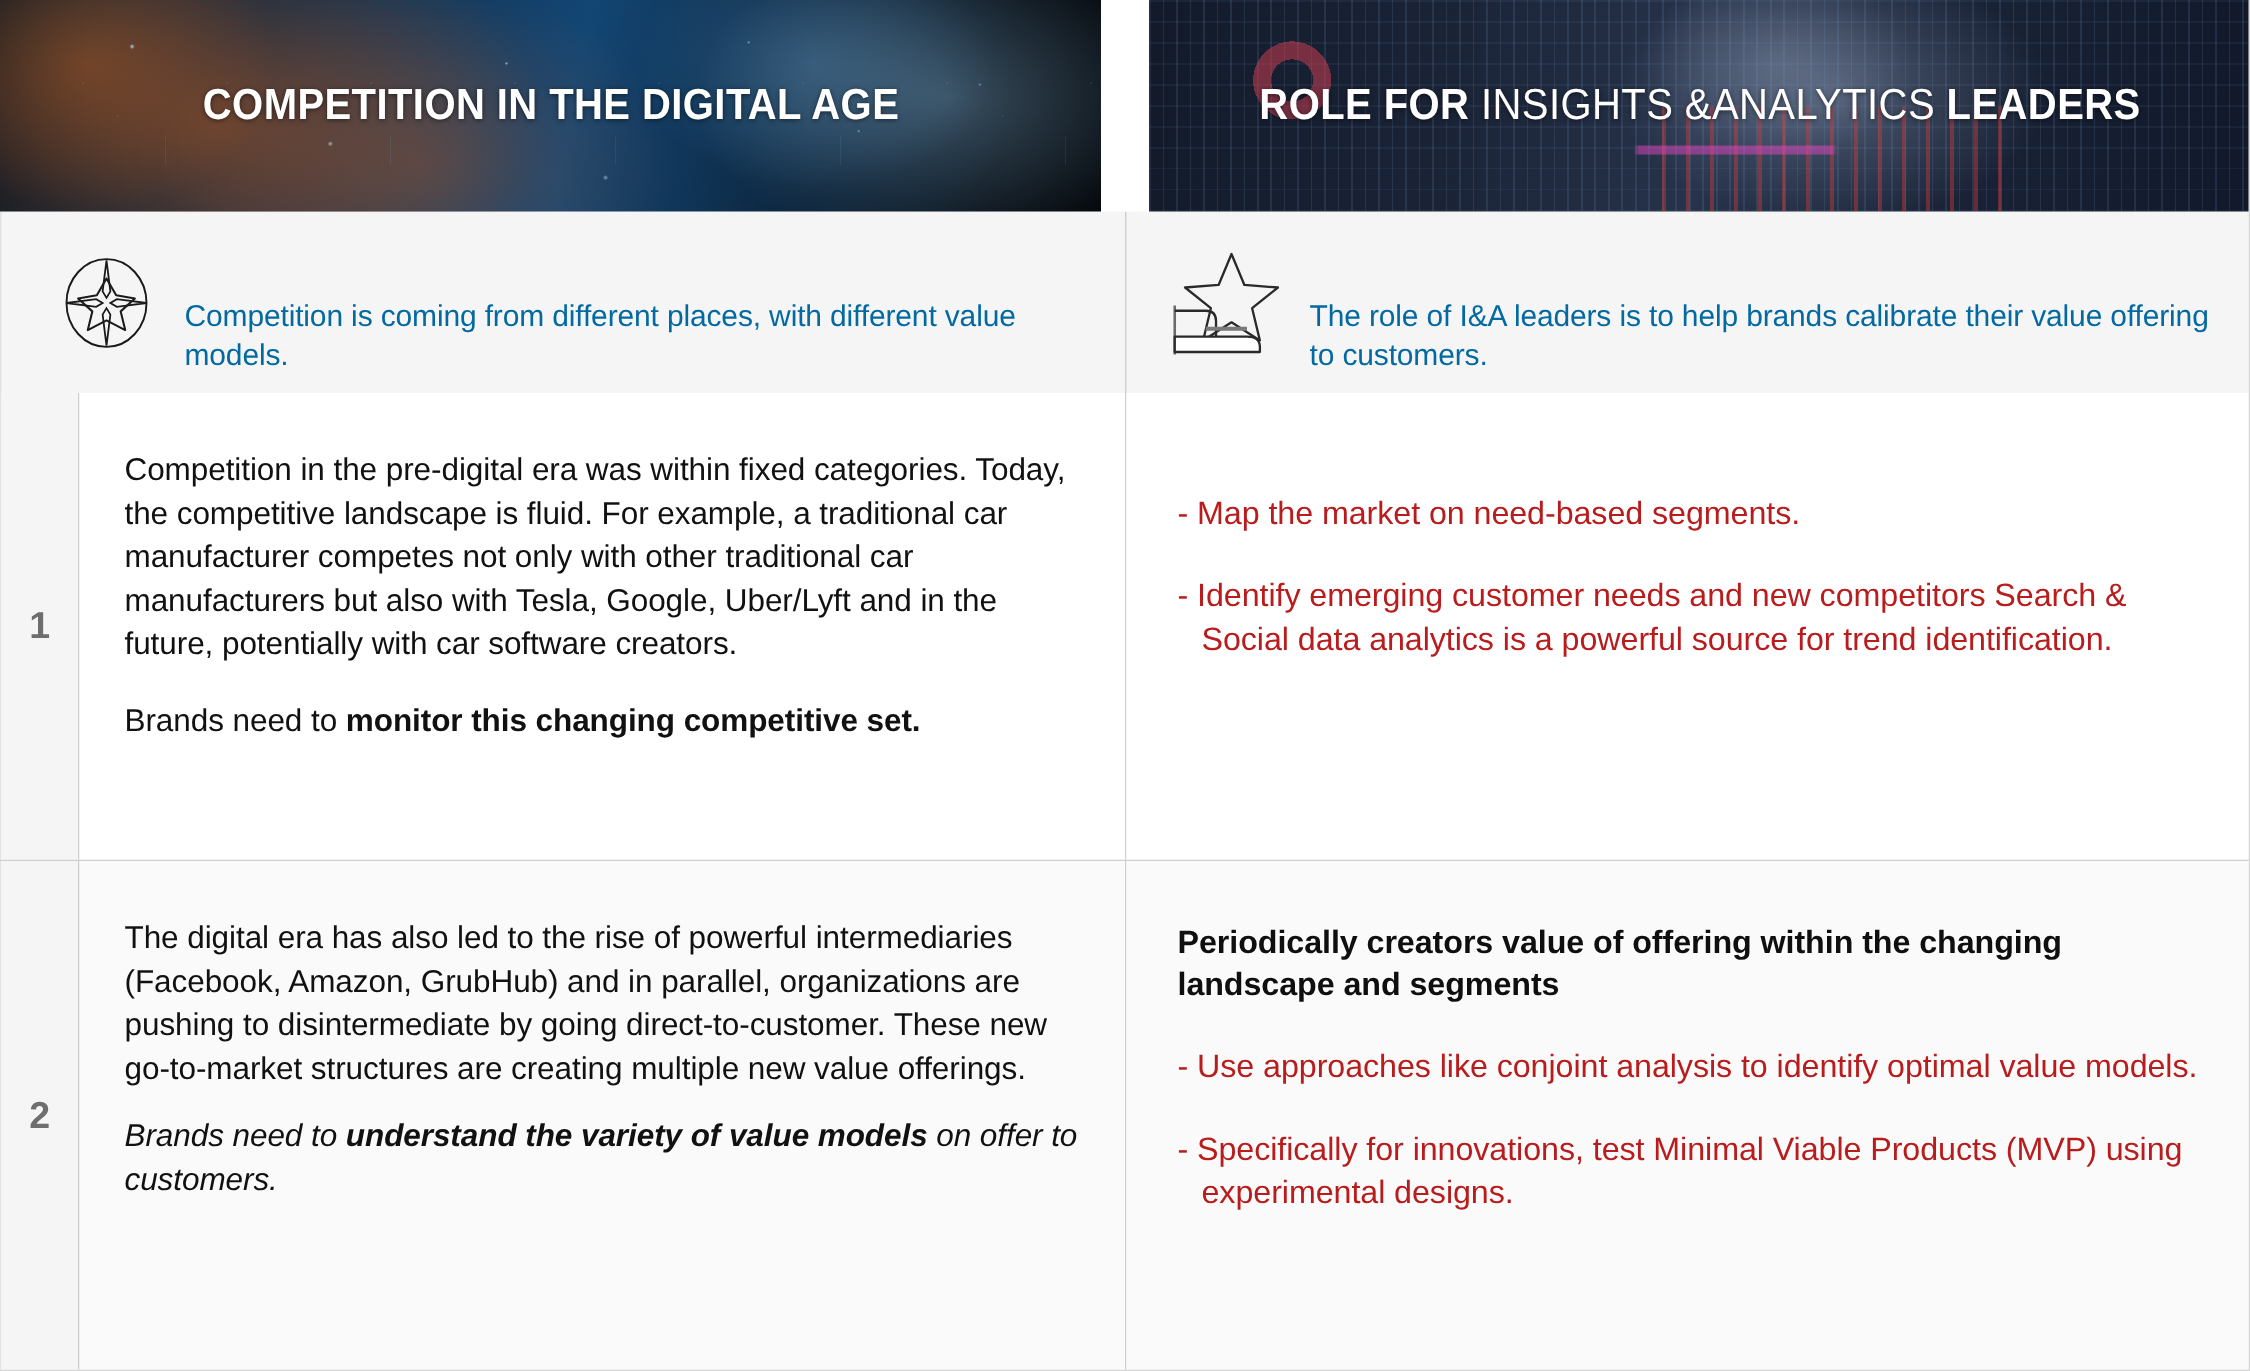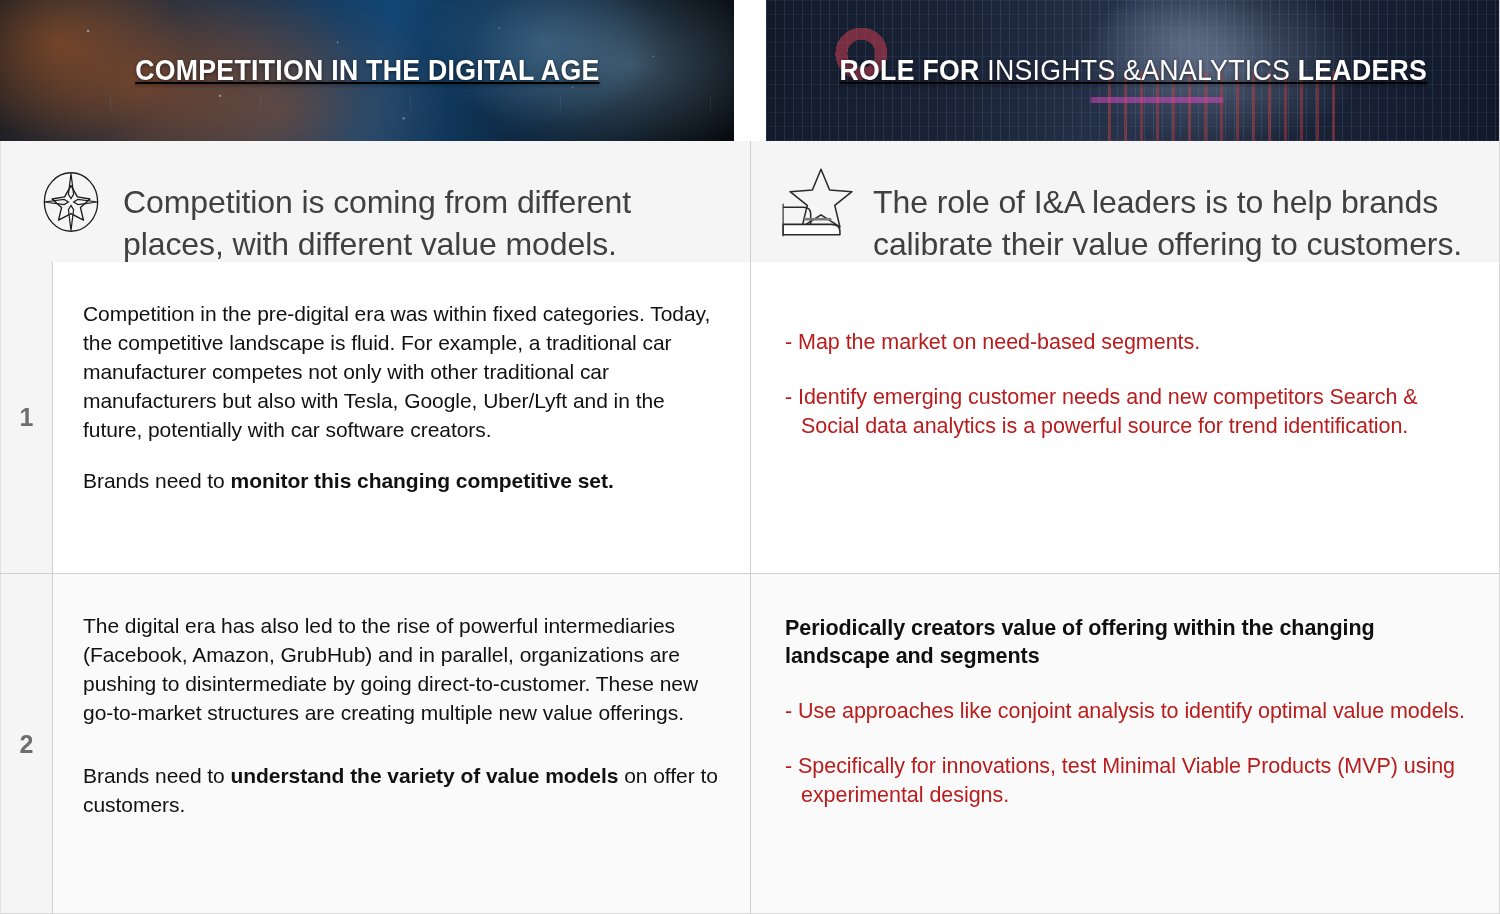--- a/index.html
+++ b/index.html
@@ -29,21 +29,20 @@
   }
 
   .banner {
     position: relative;
     width: 750px;
     height: 141px;
     overflow: hidden;
     display: flex;
     align-items: center;
     justify-content: center;
-    text-decoration: underline;
   }
 
   .banner-left {
     background:
       radial-gradient(ellipse 240px 150px at 86% 46%, rgba(150,200,235,0.35), rgba(150,200,235,0) 70%),
       radial-gradient(ellipse 170px 120px at 74% 30%, rgba(120,180,225,0.25), rgba(120,180,225,0) 70%),
       radial-gradient(ellipse 300px 200px at 20% 60%, rgba(196,92,30,0.45), rgba(196,92,30,0) 72%),
       radial-gradient(ellipse 180px 140px at 8% 30%, rgba(210,110,40,0.40), rgba(210,110,40,0) 70%),
       radial-gradient(ellipse 240px 170px at 38% 78%, rgba(200,95,35,0.30), rgba(200,95,35,0) 72%),
       linear-gradient(100deg, #0a1622 0%, #11304e 30%, #134674 52%, #0d2740 72%, #050a10 90%, #020407 100%);
@@ -150,23 +149,23 @@
 
   .subtitle-icon {
     flex: 0 0 auto;
     width: 104px;
     display: flex;
     align-items: center;
     justify-content: center;
   }
 
   .subtitle-text {
-    font-size: 32px;
+    font-size: 20px;
     line-height: 1.30;
-    color: #404040;
+    color: #0369a1;
     letter-spacing: -0.1px;
     margin-top: 45px;
   }
 
   
   .content-row {
     display: flex;
     width: 1500px;
   }
   .content-row.r1 { height: 311px; }
@@ -202,21 +201,21 @@
 
   .body-p {
     font-size: 21px;
     line-height: 1.38;
     color: #111111;
     letter-spacing: -0.05px;
   }
   .body-p + .body-p { margin-top: 22px; }
   .body-p .strong { font-weight: 700; }
 
-  .r2-gap + .r2-gap { margin-top: 34px; }
+  .r2-gap + .r2-gap { margin-top: 16px; font-style: italic; }
 
   .sub-head {
     font-size: 21.5px;
     font-weight: 700;
     line-height: 1.32;
     color: #0f0f0f;
     letter-spacing: -0.05px;
   }
 
   .bullet {

